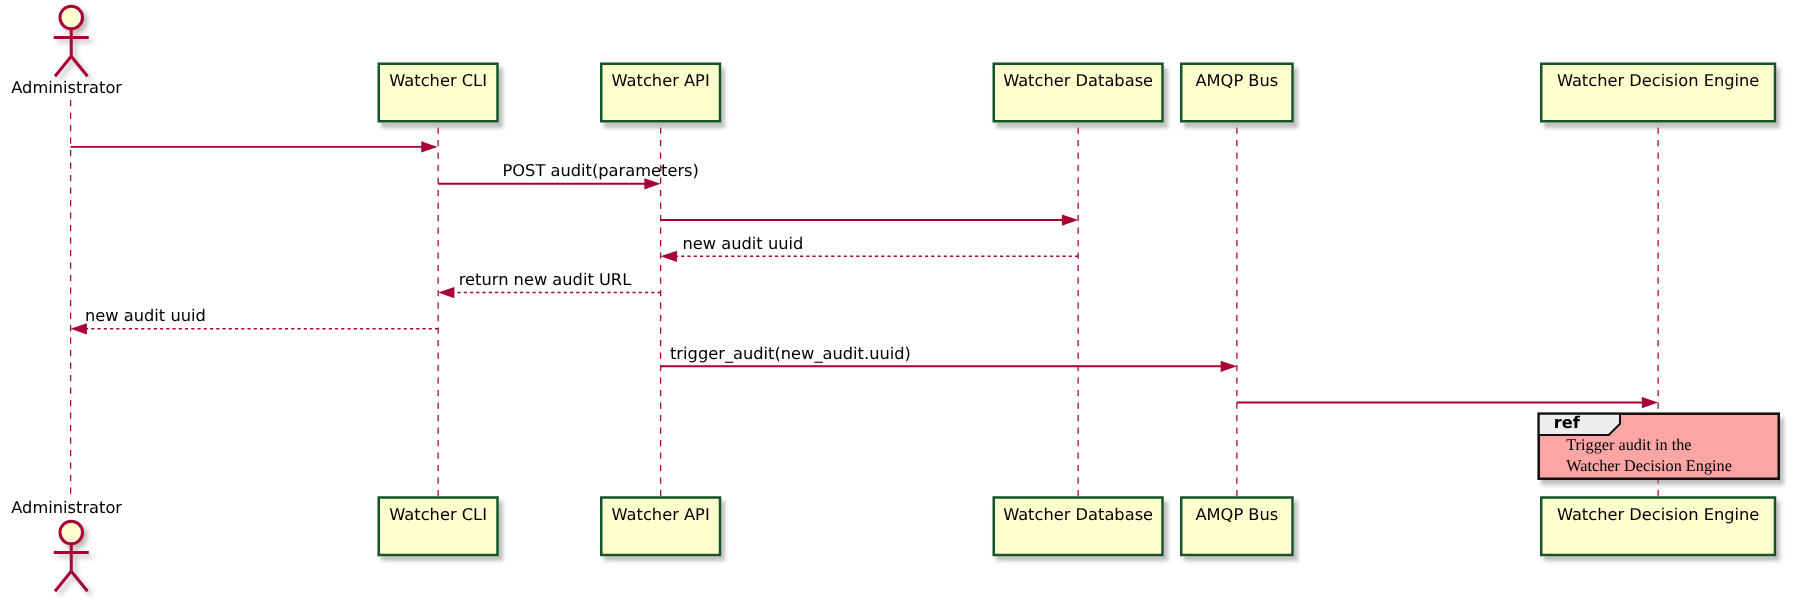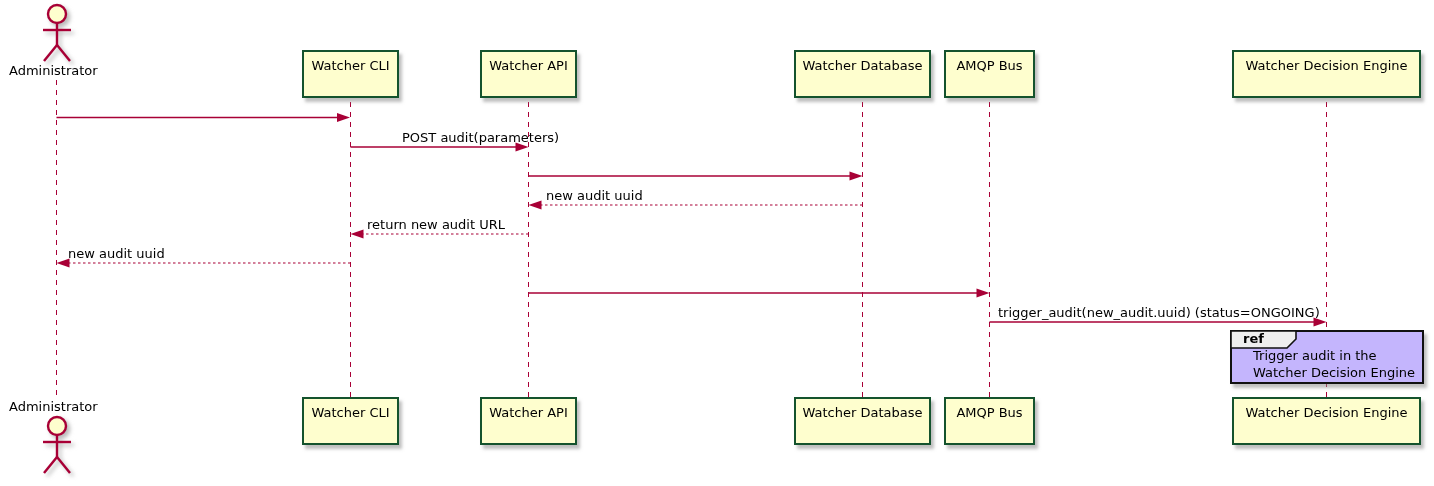--- a/index.html
+++ b/index.html
@@ -16,26 +16,26 @@
   .arrowhead{fill:#A80036;stroke:none;}
   .pbox{
     position:absolute;height:48px;box-sizing:border-box;background:#FEFECE;
     border:2px solid #14532d;text-align:center;line-height:27px;z-index:2;
     box-shadow:3px 4px 3px rgba(140,140,140,.55);white-space:nowrap;
   }
   .actor-label{position:absolute;z-index:2;text-align:left;white-space:nowrap;}
   .msg{position:absolute;z-index:2;white-space:nowrap;height:16px;}
   .refbox{
     position:absolute;left:1230px;top:330px;width:194px;height:54px;box-sizing:border-box;
-    background:#c4b5fd;border:2px solid #111111;z-index:3;
+    background:#fca5a5;border:2px solid #111111;z-index:3;
     box-shadow:3px 4px 3px rgba(140,140,140,.55);
   }
   .reftab{position:absolute;left:-2px;top:-2px;z-index:1;}
   .ref-kw{position:absolute;left:11px;top:-1px;font-weight:bold;z-index:2;}
-  .ref-body{position:absolute;left:21px;top:15px;line-height:17px;z-index:2;white-space:nowrap;}
+  .ref-body{position:absolute;left:21px;top:15px;line-height:17px;z-index:2;white-space:nowrap;font-family:Liberation Serif, serif;}
 </style>
 </head>
 <body>
 
 <div class="stage">
 
   <svg class="layer" width="1434" height="486" viewBox="0 0 1434 486">
 
     <g>
       <line class="lifeline" x1="56.5" y1="80" x2="56.5" y2="398"></line>
@@ -109,21 +109,21 @@
   <div class="pbox" style="left:302px;top:397px;width:97px;">Watcher CLI</div>
   <div class="pbox" style="left:480px;top:397px;width:97px;">Watcher API</div>
   <div class="pbox" style="left:794px;top:397px;width:137px;">Watcher Database</div>
   <div class="pbox" style="left:944px;top:397px;width:91px;">AMQP Bus</div>
   <div class="pbox" style="left:1232px;top:397px;width:189px;">Watcher Decision Engine</div>
 
   <div class="msg" style="left:370px;top:130px;margin-left:32px;">POST audit(parameters)</div>
   <div class="msg" style="left:546px;top:188px;">new audit uuid</div>
   <div class="msg" style="left:367px;top:217px;text-align:right;">return new audit URL</div>
   <div class="msg" style="left:68px;top:246px;">new audit uuid</div>
-  <div class="msg" style="left:998px;top:305px;">trigger_audit(new_audit.uuid) (status=ONGOING)</div>
+  <div class="msg" style="left:536px;top:276px;">trigger_audit(new_audit.uuid)</div>
 
   <div class="refbox">
     <svg class="reftab" width="72" height="20" viewBox="0 0 72 20">
       <polygon points="1,1 66,1 66,9 57,18 1,18" fill="#EEEEEE" stroke="#111111" stroke-width="1.6"></polygon>
     </svg>
     <div class="ref-kw">ref</div>
     <div class="ref-body">
       <div>Trigger audit in the</div>
       <div>Watcher Decision Engine</div>
     </div>

